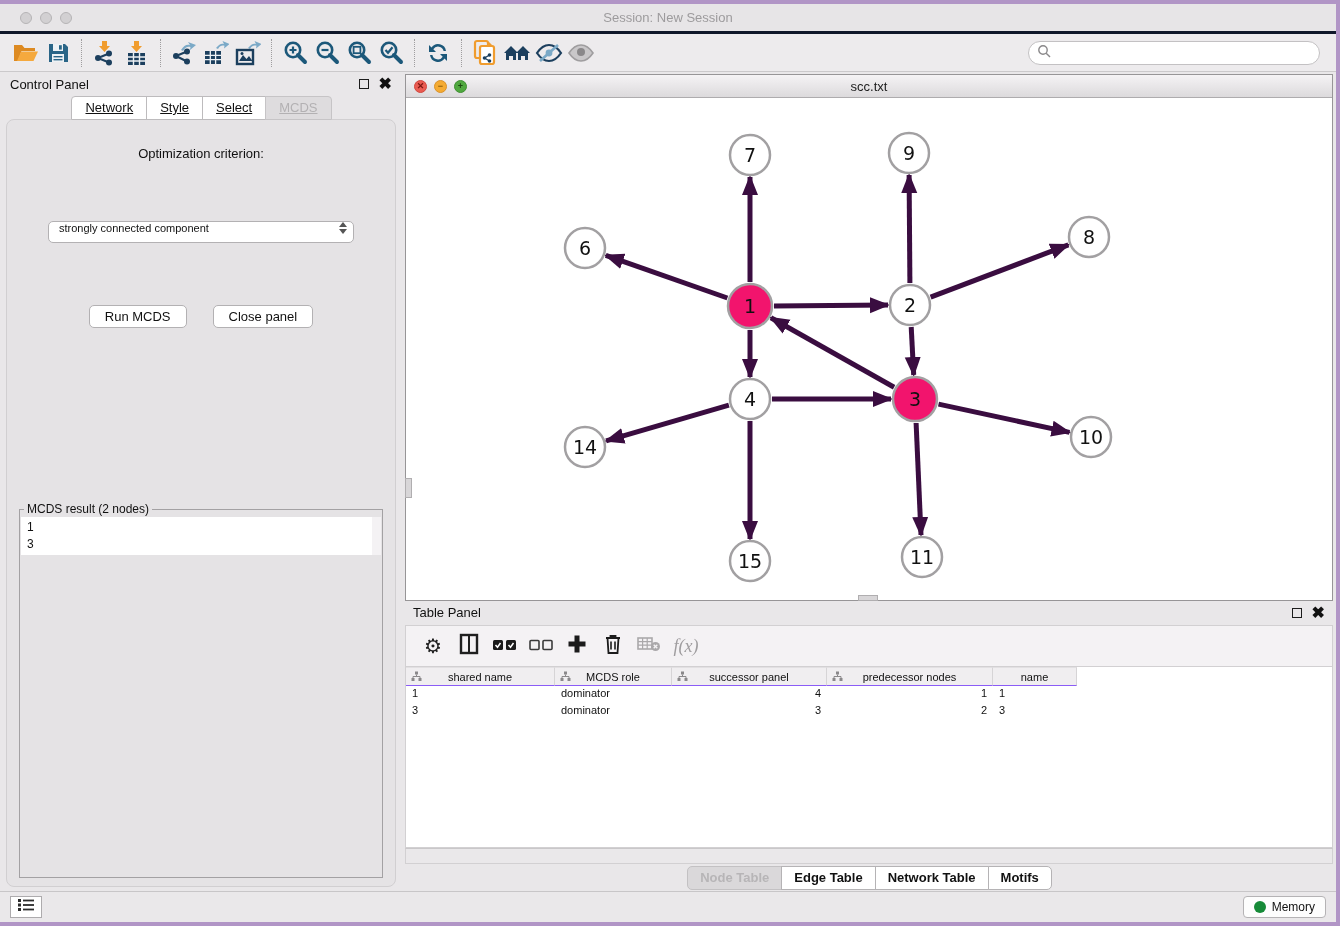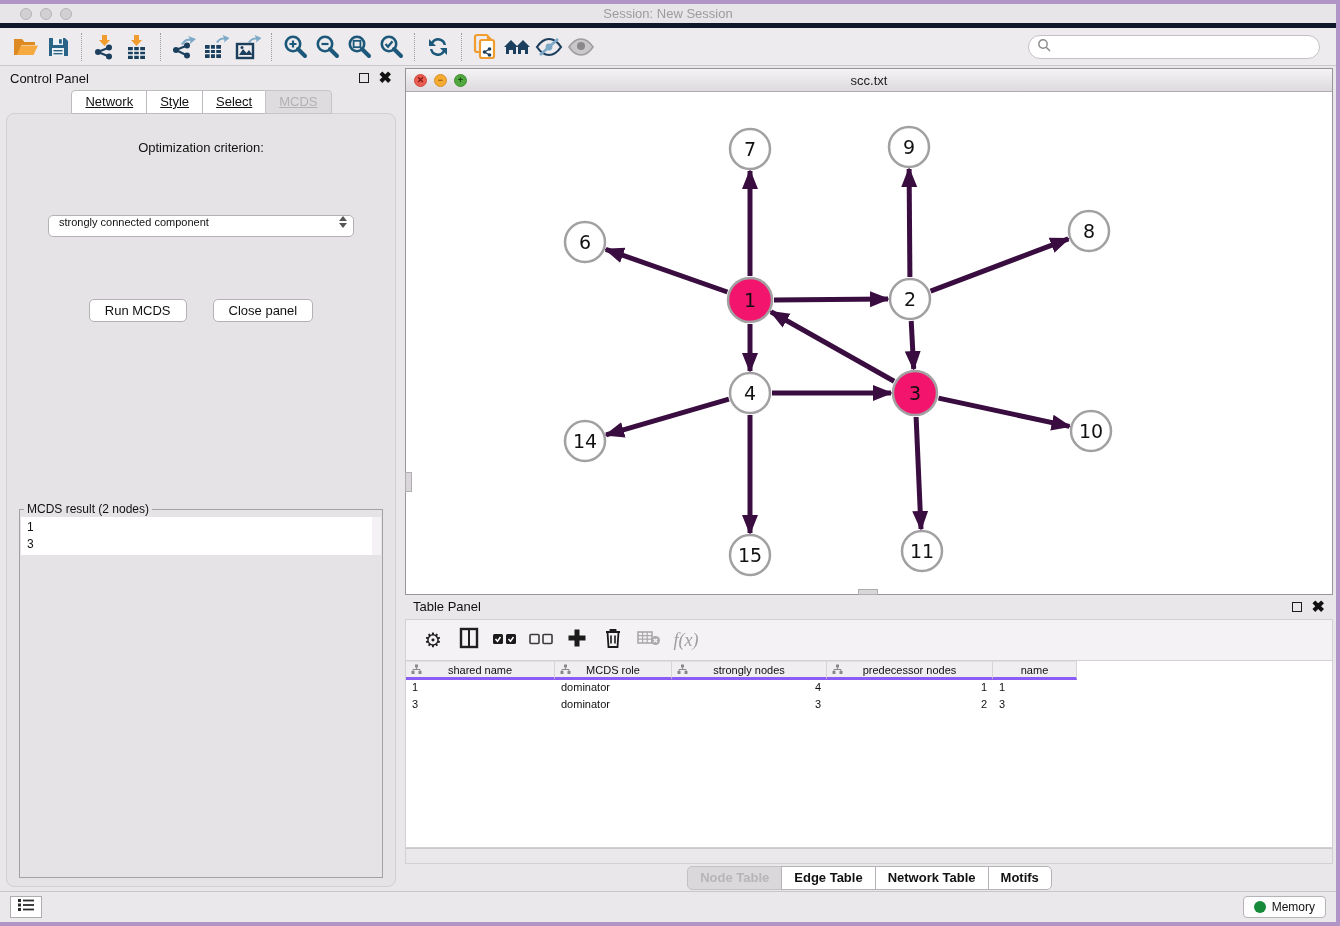--- a/index.html
+++ b/index.html
@@ -1,21 +1,21 @@
 <!DOCTYPE html>
 <html><head>
 <meta charset="utf-8">
 <style>
   * { margin:0; padding:0; box-sizing:border-box; }
   html,body { width:1340px; height:926px; font-family:"Liberation Sans", sans-serif; }
   .desktop { position:relative; width:1340px; height:926px; background:#b195c6; overflow:hidden; }
   .app-window { position:absolute; left:0; top:4px; width:1336px; height:918px; background:#e9e7e9; display:flex; flex-direction:column; }
 
   
-  .titlebar { height:24px; background:#e7e5e7; border-bottom:5px solid #0f172a; position:relative; display:flex; align-items:center;text-decoration:underline; }
+  .titlebar { height:30px; background:#e7e5e7; border-bottom:3px solid #0f172a; position:relative; display:flex; align-items:center;text-decoration:underline; }
   .traffic { display:flex; gap:8px; margin-left:20px; }
   .traffic .light { width:12px; height:12px; border-radius:50%; background:#d2d0d2; border:1px solid #b6b4b6; }
   .app-title { position:absolute; left:0; right:0; text-align:center; font-size:13px; color:#9d9b9d; }
 
   
   .toolbar { height:38px; background:#edebed; border-bottom:1px solid #cbc9cb; display:flex; align-items:center; padding:0 10px; }
   .tbtn { width:32px; height:30px; display:flex; align-items:center; justify-content:center; cursor:default; }
   .tbtn svg { display:block; }
   .sep { width:1px; height:28px; margin:0 7px; border-left:1px dotted #9f9d9f; }
   .spacer { flex:1; }
@@ -71,21 +71,21 @@
 
   
   .table-panel { flex:1; display:flex; flex-direction:column; min-height:0; padding:0 3px; }
   .tp-header { height:24px; display:flex; padding:4px 8px; }
   .tp-toolbar { height:42px; background:#f4f2f4; border:1px solid #d2d0d2; display:flex; align-items:center; padding:0 12px; gap:6px; }
   .tp-btn { width:30px; height:30px; display:flex; align-items:center; justify-content:center; }
   .gear-glyph { font-size:20px; color:#1f1f1f; line-height:20px; }
   .fx-label { font-family:"Liberation Serif", serif; font-style:italic; font-size:18px; color:#9f9d9f; margin-left:2px; }
   .tp-table { flex:1; background:#fff; border:1px solid #d2d0d2; border-top:none; display:flex; flex-direction:column; overflow:hidden; }
   .thead { display:flex; height:19px; }
-  .th { background:#f0eef0; border-right:1px solid #d6d4d6; border-bottom:3px solid #8b5cf6; border-top:1px solid #e2e0e2; display:flex; align-items:center; justify-content:center; font-size:11px; color:#111; gap:5px; position:relative; }
+  .th { background:#f0eef0; border-right:1px solid #d6d4d6; border-bottom:1px solid #8b5cf6; border-top:1px solid #e2e0e2; display:flex; align-items:center; justify-content:center; font-size:11px; color:#111; gap:5px; position:relative; }
   .th svg { position:absolute; left:5px; }
   .trow { display:flex; height:17px; font-size:11px; color:#111; }
   .td { padding:1px 6px 0; overflow:hidden; white-space:nowrap; }
   .c0 { width:149px; } .c1 { width:117px; } .c2 { width:155px; text-align:right; } .c3 { width:166px; text-align:right; } .c4 { width:84px; }
   .tp-footer { height:16px; background:#eae8ea; border:1px solid #d2d0d2; border-top:1px solid #c9c7c9; }
   .tp-tabs { height:27px; display:flex; align-items:center; justify-content:center; }
   .tp-tab { background:#fff; border:1px solid #b5b3b5; padding:3px 12px 4px; font-size:13px; font-weight:bold; color:#111; margin-right:-1px; }
   .tp-tab.first { border-top-left-radius:5px; border-bottom-left-radius:5px; }
   .tp-tab.last { border-top-right-radius:5px; border-bottom-right-radius:5px; }
   .tp-tab.active { background:#dad8da; color:#b7b5b7; border-color:#c3c1c3; }
@@ -480,21 +480,21 @@
                   </svg>
                   <span>MCDS role</span>
                 </span>
                 <span class="th c2">
                   <svg width="11" height="11" viewBox="0 0 11 11">
                     <rect x="4" y="0.5" width="3" height="3" fill="#8a888a"></rect>
                     <rect x="0.5" y="7" width="3" height="3" fill="#8a888a"></rect>
                     <rect x="7.5" y="7" width="3" height="3" fill="#8a888a"></rect>
                     <path d="M5.5 3.5v2M2 7V5.5h7V7" stroke="#8a888a" fill="none"></path>
                   </svg>
-                  <span>strongly nodes</span>
+                  <span>successor panel</span>
                 </span>
                 <span class="th c3">
                   <svg width="11" height="11" viewBox="0 0 11 11">
                     <rect x="4" y="0.5" width="3" height="3" fill="#8a888a"></rect>
                     <rect x="0.5" y="7" width="3" height="3" fill="#8a888a"></rect>
                     <rect x="7.5" y="7" width="3" height="3" fill="#8a888a"></rect>
                     <path d="M5.5 3.5v2M2 7V5.5h7V7" stroke="#8a888a" fill="none"></path>
                   </svg>
                   <span>predecessor nodes</span>
                 </span>

